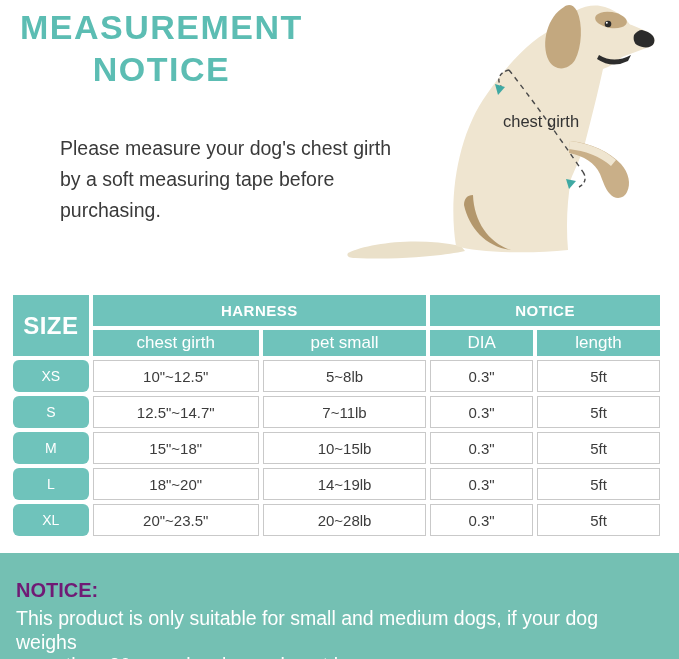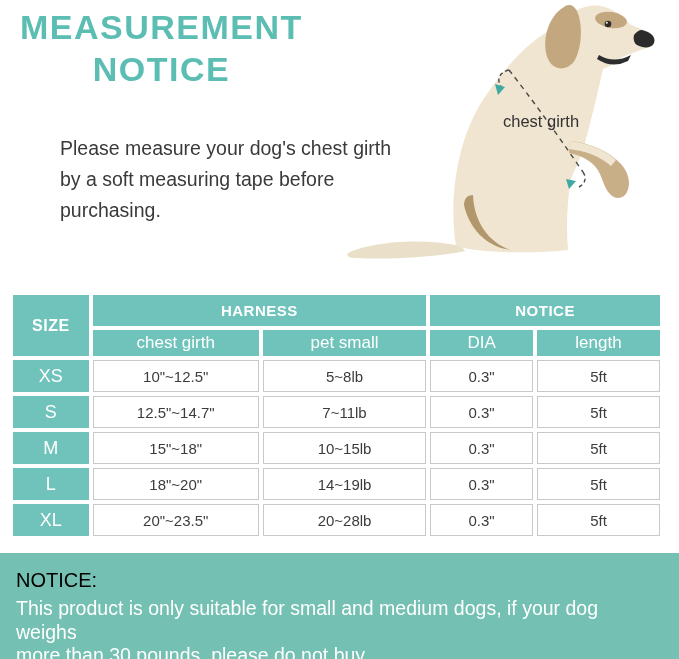--- a/index.html
+++ b/index.html
@@ -34,33 +34,33 @@
   .size-table col.c-size   { width:75px;  }
   .size-table col.c-girth  { width:165px; }
   .size-table col.c-weight { width:162px; }
   .size-table col.c-dia    { width:102px; }
   .size-table col.c-len    { width:122px; }
 
   .size-table th, .size-table td { padding:0; text-align:center; vertical-align:middle; }
   .th-teal  { background:#6FC3BB; color:#ffffff; }
   .row-group th { height:31px; font-size:15px; font-weight:bold; letter-spacing:0.5px; }
   .row-sub   th { height:26px; font-size:17px; font-weight:normal; }
-  .size-table th.size-head { font-size:16px; font-weight:bold;margin-left:26px; }
-  .size-table td.size-cell { background:#6FC3BB; color:#ffffff; font-size:18px; height:30px; }
+  .size-table th.size-head { font-size:24px; font-weight:bold;margin-left:26px; }
+  .size-table td.size-cell { background:#6FC3BB; color:#ffffff; font-size:14px; height:30px;border-radius:6px; }
   .size-table td.data-cell {
     background:#ffffff; border:1px solid #c9c9c9;
     color:#3c3c3c; font-size:15px; height:30px;
   }
 
   
   .notice {
     position:absolute; left:0; top:553px; width:679px; height:106px;
     background:#74C0B3; box-sizing:border-box; padding:10px 16px 0 16px;
   }
-  .notice-label { color:#000000; font-size:20px; font-weight:normal; margin-top:6px; }
+  .notice-label { color:#701a75; font-size:20px; font-weight:bold; margin-top:16px; }
   .notice-text  {
     color:#ffffff; font-size:19.5px; line-height:23.5px; margin-top:5px;
     white-space:pre-line;
   }
 </style>
 </head>
 <body>
 
 <div class="title">
   <div>MEASUREMENT</div>

